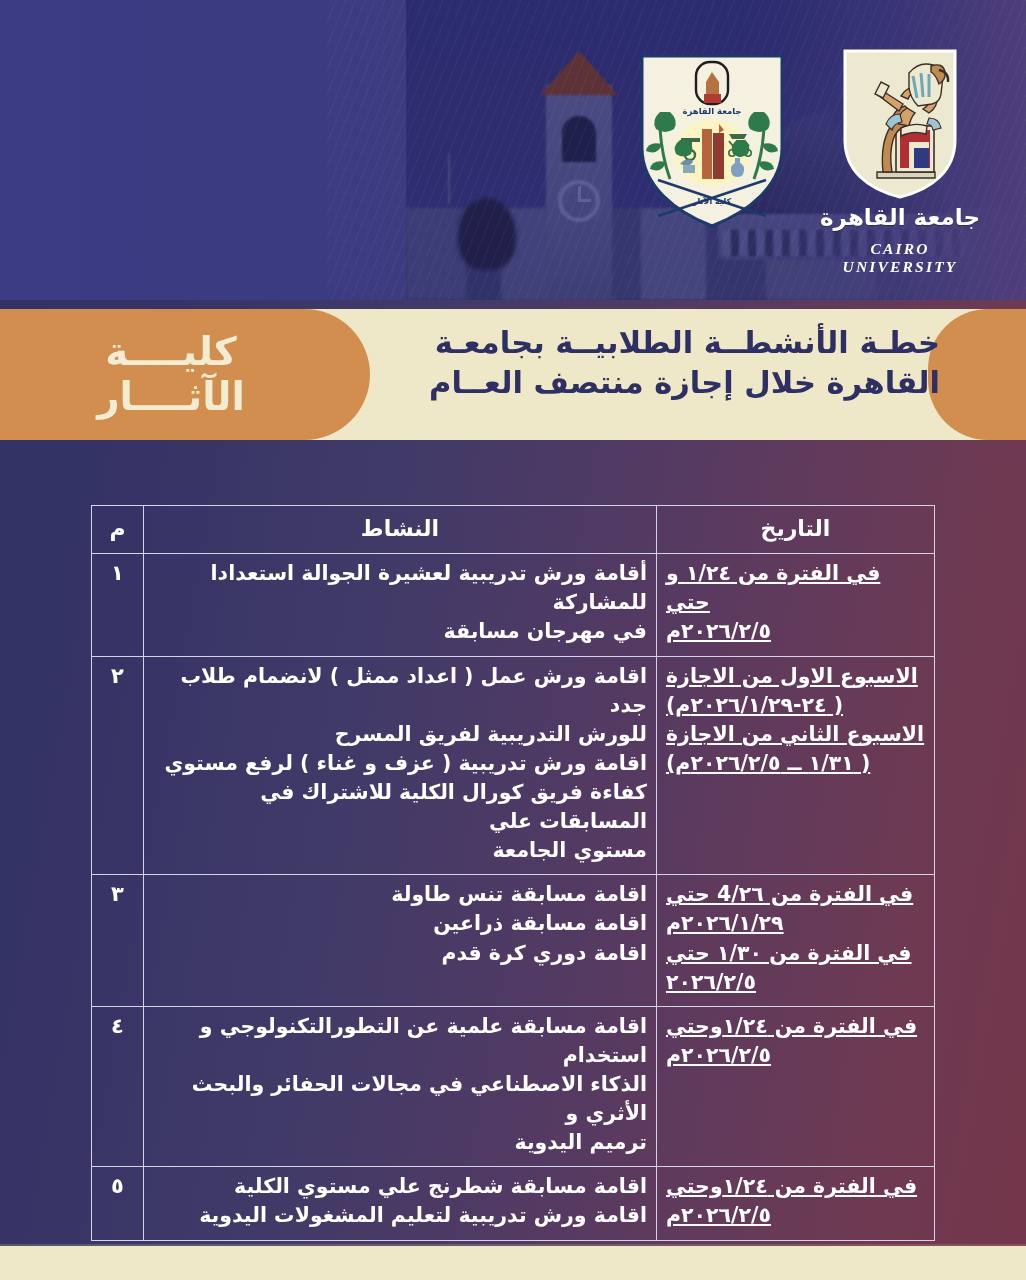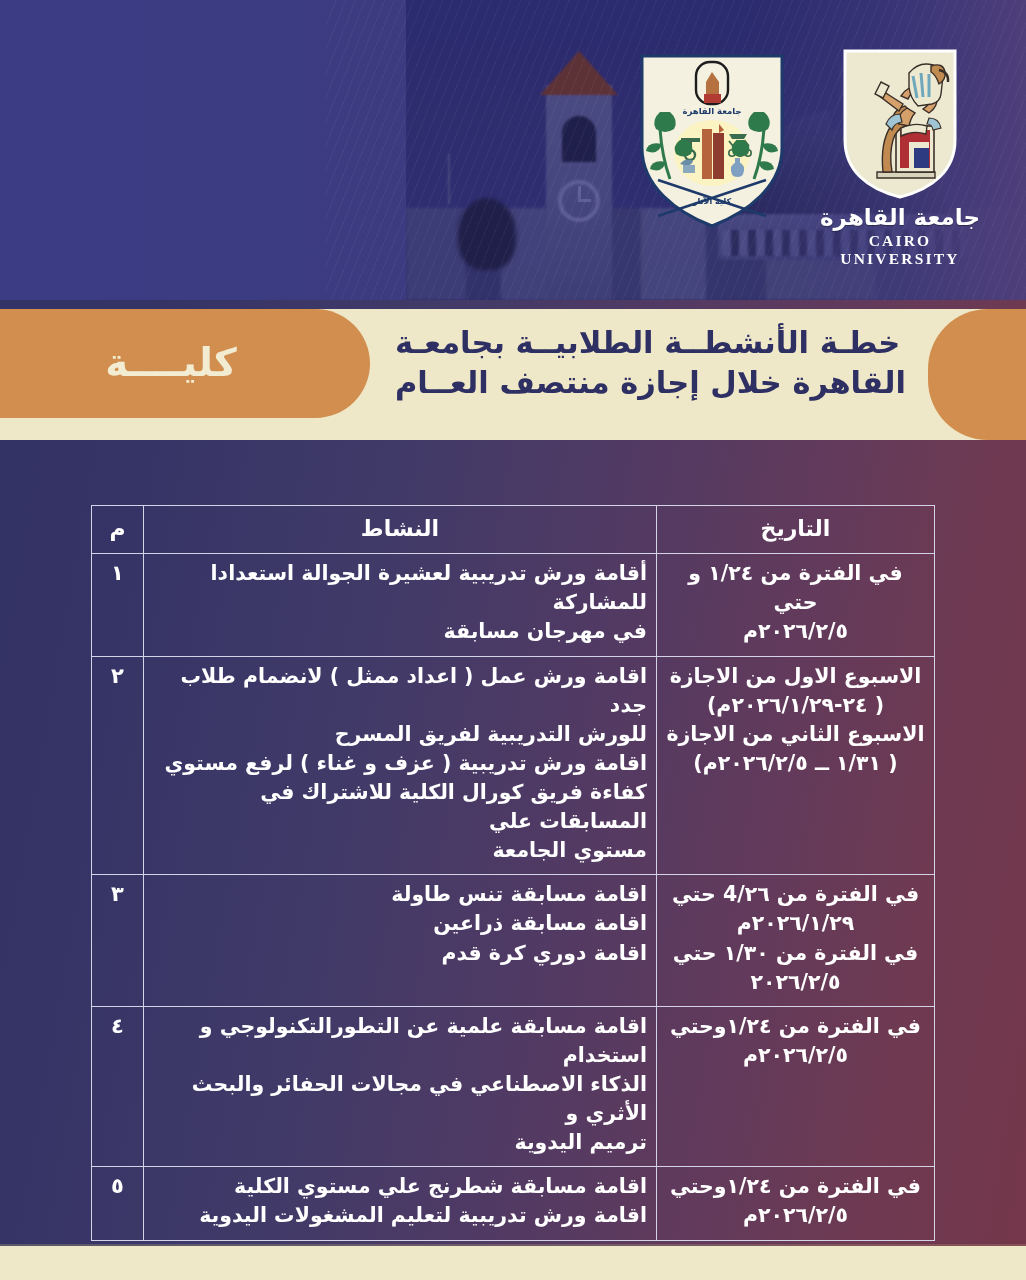--- a/index.html
+++ b/index.html
@@ -215,22 +215,23 @@
     margin-top: 6px;
     line-height: 1;
     text-shadow: 0 1px 1px rgba(0,0,0,.35);
   }
   .cairo-en {
     color: #ffffff;
     font-size: 15.5px;
     font-weight: 700;
     letter-spacing: 2.2px;
     font-family: "Liberation Serif", "DejaVu Serif", serif;
-    margin-top: 3px;
+    margin-top: 11px;
     direction: ltr;
+    font-style: italic;
   }
 
   
   .banner-row {
     position: absolute;
     left: 0; top: 309px;
     width: 1026px;
     height: 131px;
   }
   .cream-banner {
@@ -242,21 +243,21 @@
   .cream-right-blob {
     position: absolute;
     right: -18px; top: 0;
     width: 116px; height: 131px;
     background: #d18e4e;
     border-radius: 60px 0 0 60px;
   }
   .orange-banner {
     position: absolute;
     left: 0; top: 0;
-    width: 370px; height: 109px;
+    width: 370px; height: 131px;
     background: #d18e4e;
     border-radius: 0 70px 70px 0;
     display: flex;
     align-items: center;
     justify-content: center;
   }
   .faculty-name {
     color: #f2ecd2;
     font-size: 39px;
     font-weight: 700;
@@ -269,21 +270,21 @@
   .faculty-name .ln2 { letter-spacing: 7px; }
 
   .main-title {
     position: absolute;
     left: 395px; top: 14px;
     width: 545px;
     color: #2e2f63;
     font-size: 30.5px;
     font-weight: 700;
     line-height: 1.32;
-    text-align: left;
+    text-align: right;
     letter-spacing: 0.4px;
   }
 
   
   .table-wrap {
     position: absolute;
     left: 92px; top: 505px;
     width: 843px;
   }
   table.plan {
@@ -318,21 +319,21 @@
   }
   td.act {
     text-align: right;
     font-size: 20.5px;
   }
   td.date {
     text-align: right;
     font-size: 20.5px;
   }
   td.act .ln, td.date .ln { display: block; }
-  td.date .ln { text-align: center; }
+  td.date .ln { text-align: left; text-decoration: underline; }
 
   
   .footer-strip {
     position: absolute;
     left: 0; bottom: 0;
     width: 1026px; height: 34px;
     background: #efe8c8;
   }
   .footer-rule {
     position: absolute;
@@ -446,20 +447,21 @@
     <div class="cream-banner">
       <div class="cream-right-blob"></div>
     </div>
     <div class="main-title">
       <div>خطـة الأنشطــة الطلابيــة بجامعـة</div>
       <div>القاهرة خلال إجازة منتصف العــام</div>
     </div>
     <div class="orange-banner">
       <div class="faculty-name">
         <div class="ln1">كليــــة</div>
+        <div class="ln2">الآثــــار</div>
       </div>
     </div>
   </div>
 
   <div class="table-wrap">
     <table class="plan">
       <colgroup>
         <col class="c-date">
         <col class="c-act">
         <col class="c-num">

